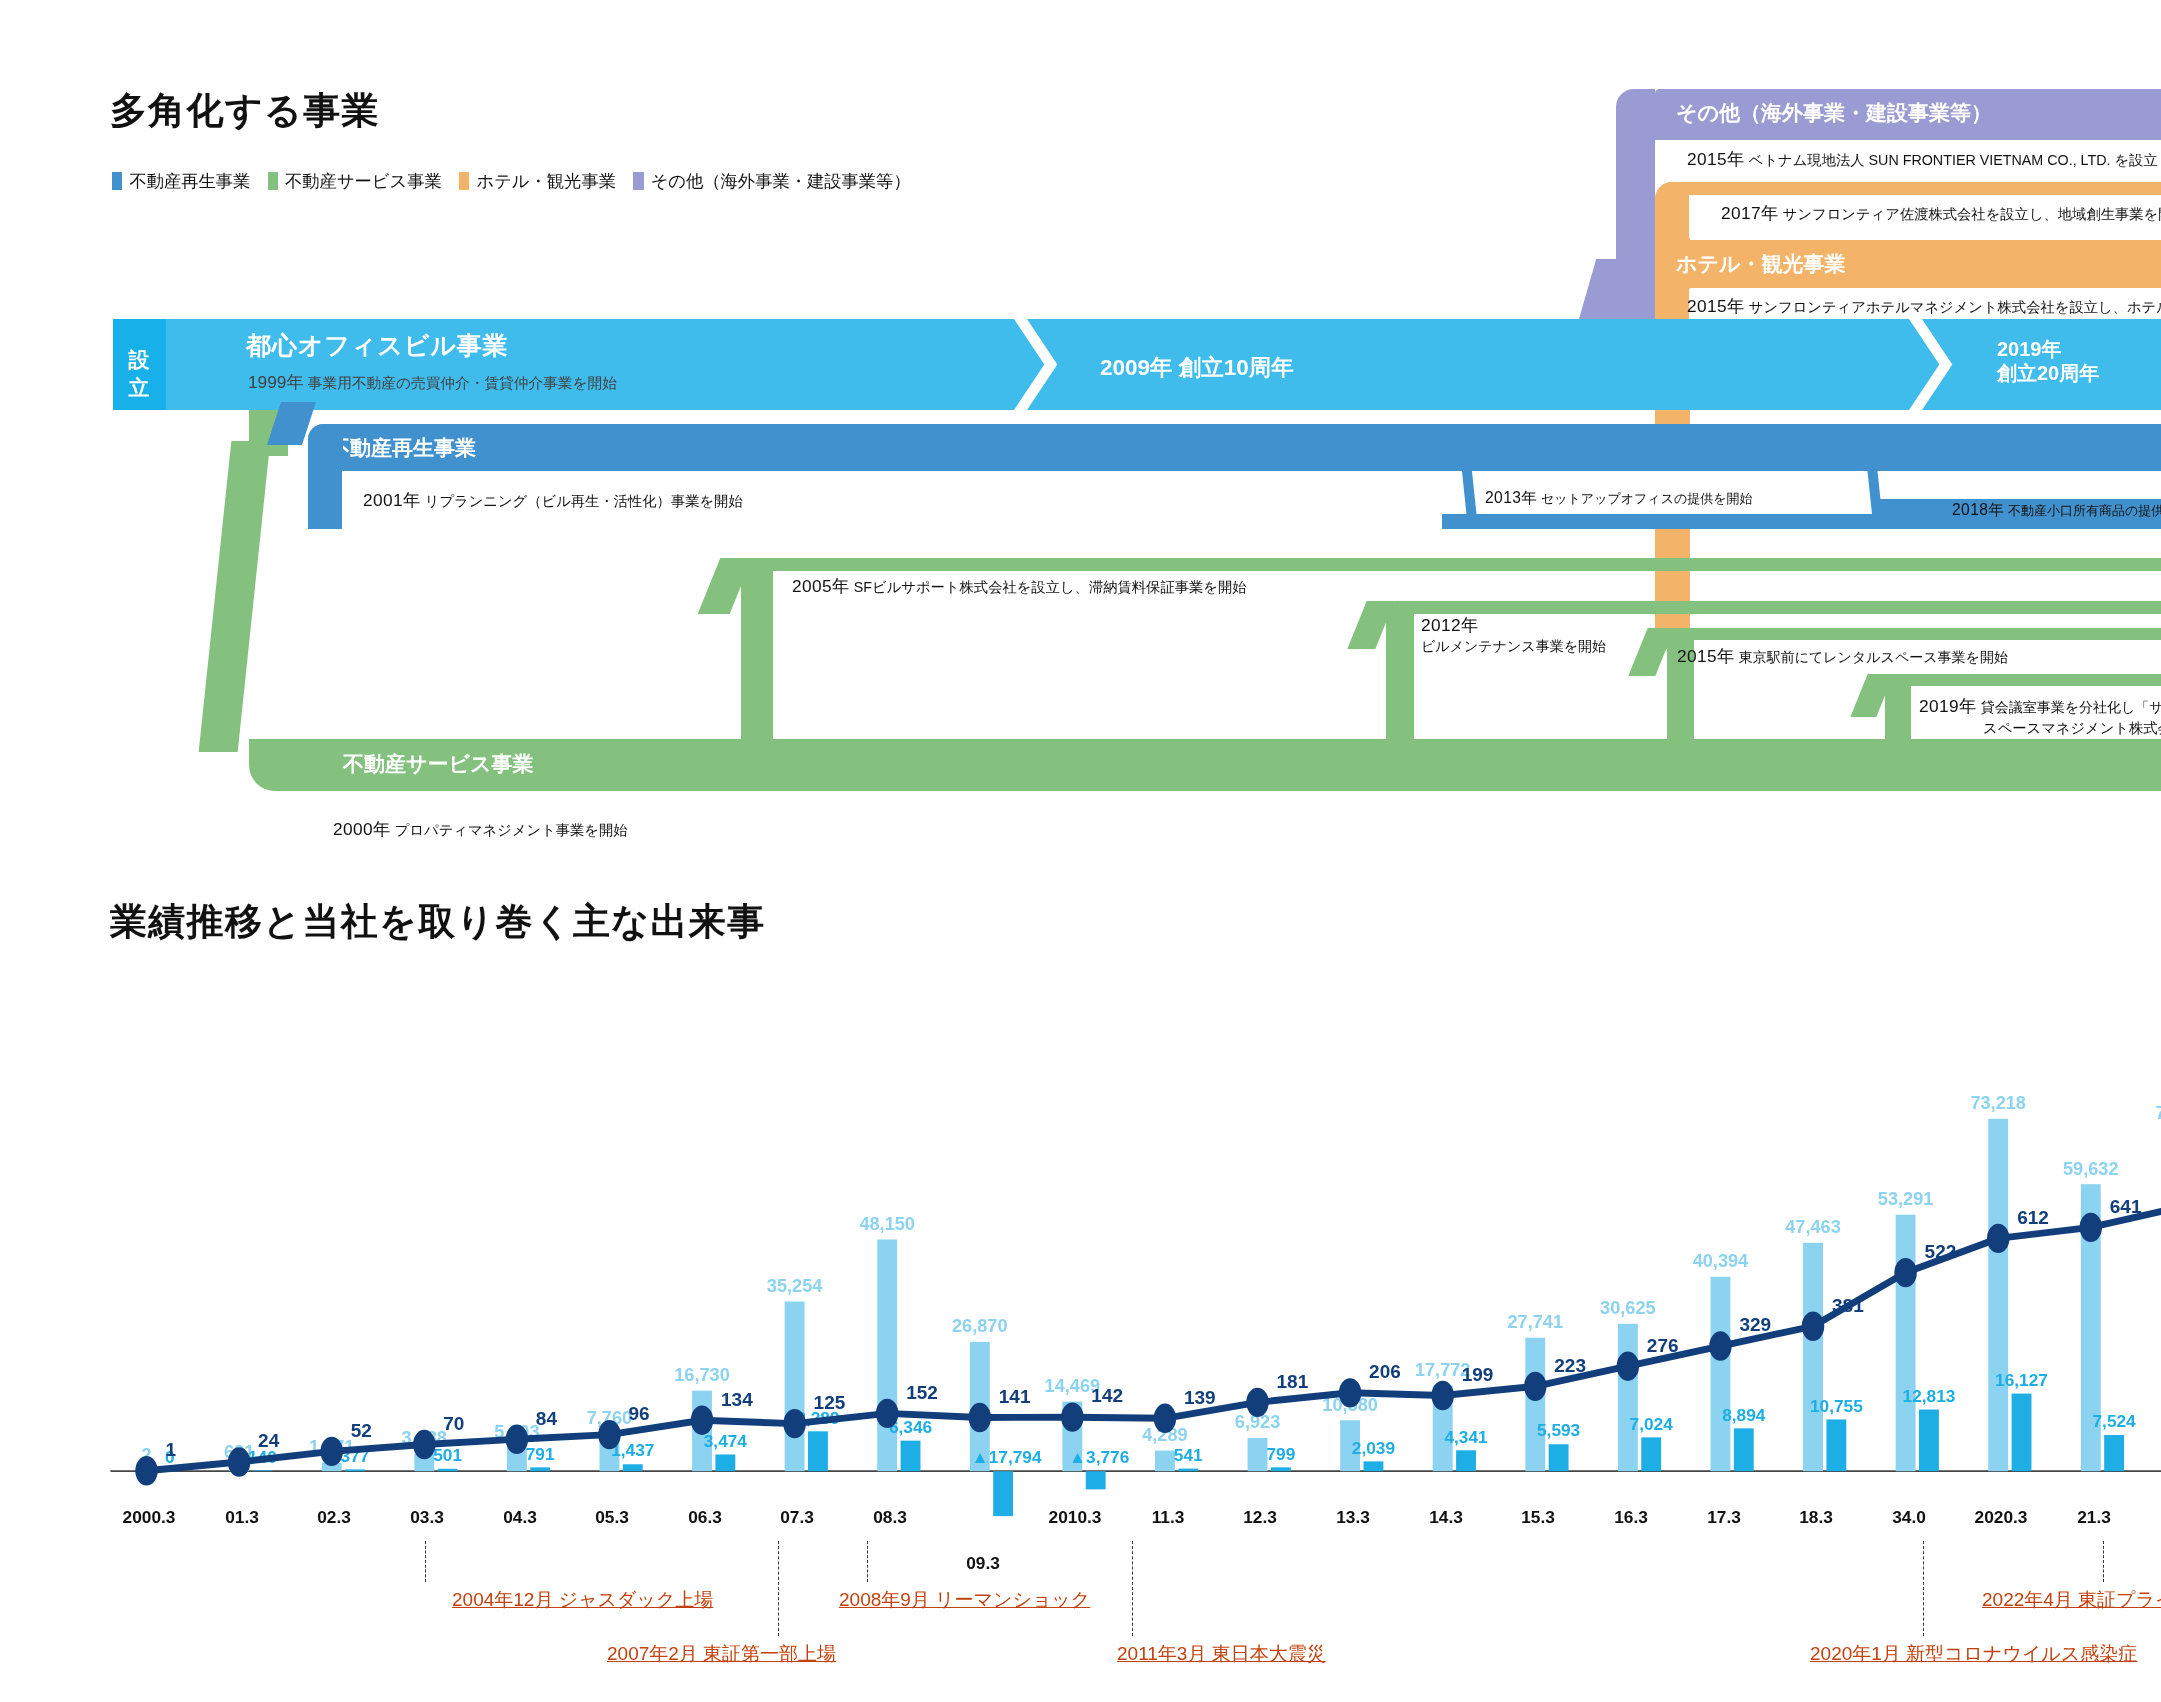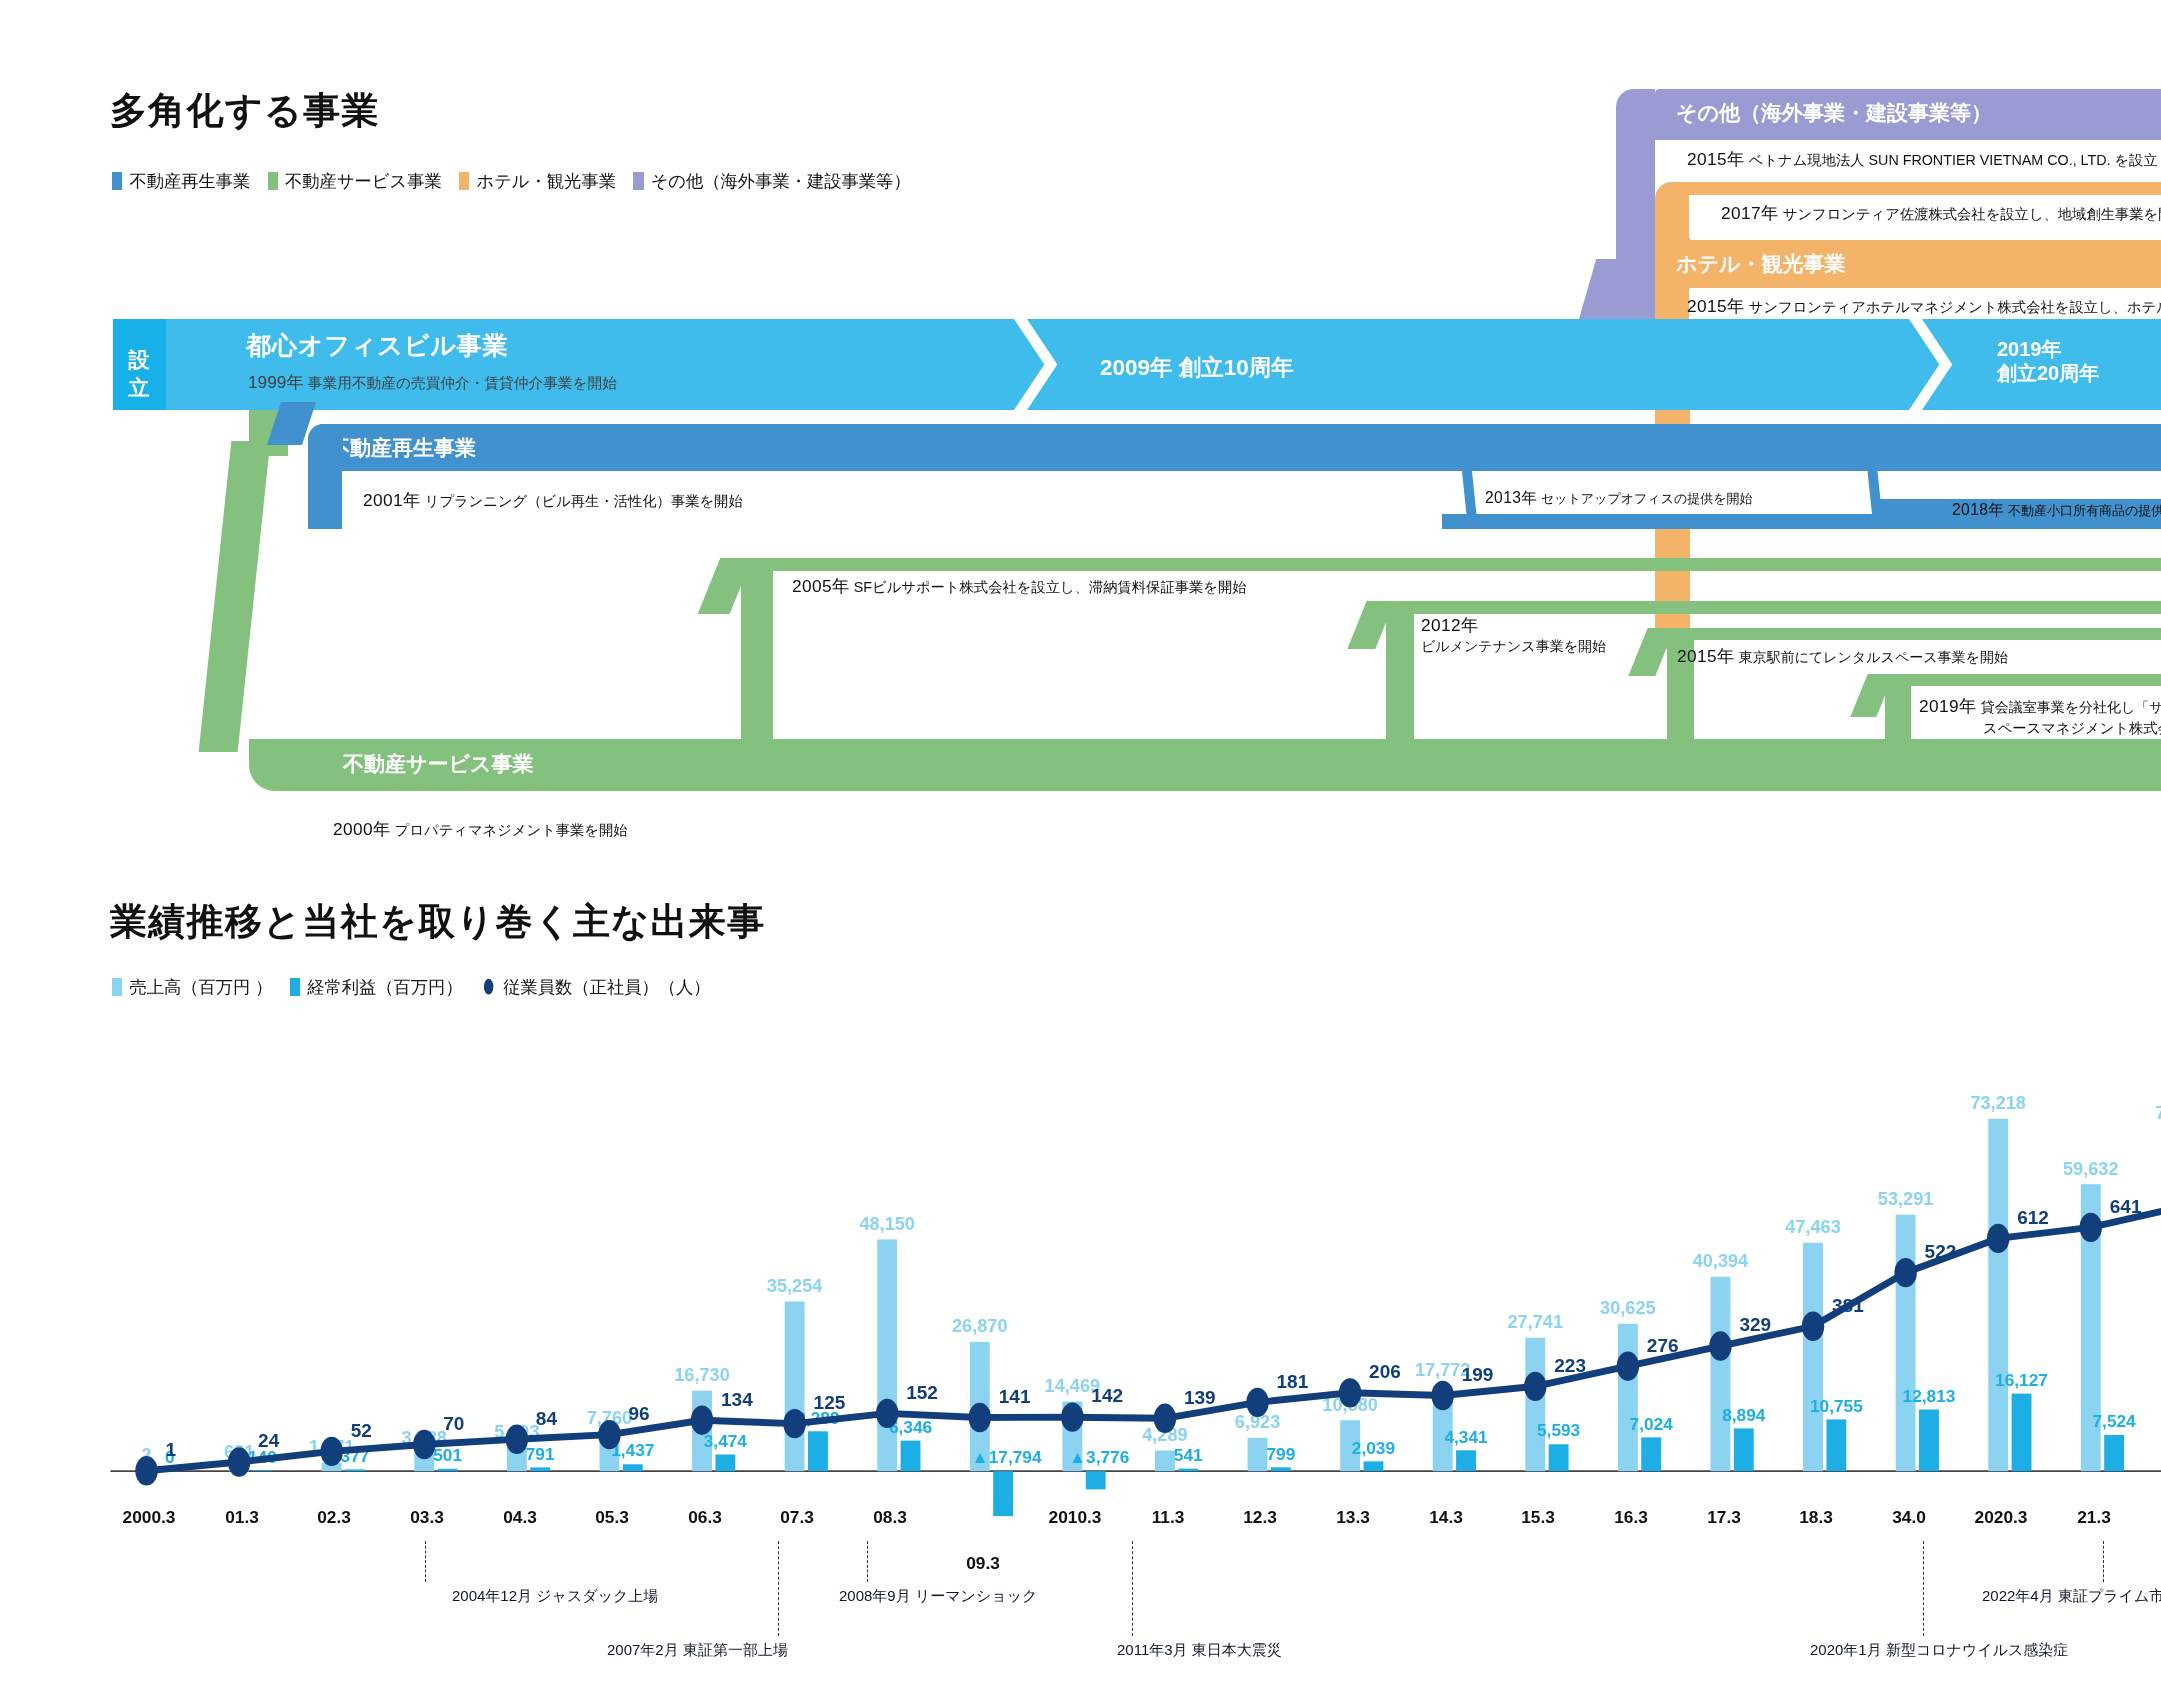--- a/index.html
+++ b/index.html
@@ -131,21 +131,21 @@
   
   #legend-2 { left: 112px; top: 975px; }
   .legend-marker-diamond { width: 17.3px; height: 17.3px; margin-right: 6px; position:relative; }
 
   #chart { position:absolute; left: 110px; top: 899px; width: 2408px; height: 618px; }
   #chart svg { display:block; }
 
   .axis-row { position:absolute; left: 110px; top: 1507px; width: 2408px; height: 30px; }
   .tick { position:absolute; font-size: 17.3px; font-weight: bold; color:#111; text-align:center; transform: translateX(-50%); white-space:nowrap; }
 
-  .anno { position:absolute; font-size: 15px; color:#0f172a; white-space:nowrap; }
+  .anno { position:absolute; font-size: 19px; color:#c2410c; white-space:nowrap;text-decoration:underline; }
 </style>
 </head>
 <body>
 
 <div class="page">
 
   <div class="sec-title" id="title-1">多角化する事業</div>
 
   <div class="legend-row" id="legend-1">
     <span class="legend-item">
@@ -283,38 +283,20 @@
   <div class="band" id="gr-footer">
     <span class="band-head-text">不動産サービス事業</span>
   </div>
   <div class="evt" style="left:333px; top:817px;">
     <span class="yr">2000年</span>
     <span class="txt">プロパティマネジメント事業を開始</span>
   </div>
 
   <div class="sec-title" id="title-2">業績推移と当社を取り巻く主な出来事</div>
 
-  <div class="legend-row" id="legend-2">
-    <span class="legend-item">
-      <span class="legend-swatch" style="background:#8bd3f0"></span>
-      <span class="legend-label">売上高（百万円 ）</span>
-    </span>
-    <span class="legend-item">
-      <span class="legend-swatch" style="background:#1eaee6"></span>
-      <span class="legend-label">経常利益（百万円）</span>
-    </span>
-    <span class="legend-item">
-      <span class="legend-marker-diamond">
-        <svg width="17.3" height="17.3" viewBox="0 0 40 40">
-            <ellipse cx="20" cy="20" rx="11" ry="18" fill="#123f7c"></ellipse>
-          </svg>
-      </span>
-      <span class="legend-label">従業員数（正社員）（人）</span>
-    </span>
-  </div>
 
   <div id="chart">
     <svg id="chart-svg" width="2408" height="618" viewBox="0 0 5570 1430">
         <line x1="0" y1="1324" x2="5570" y2="1324" stroke="#444" stroke-width="4"></line>
         <rect x="60.54615384615384" y="1322" width="46" height="2" fill="#8bd3f0"></rect>
         <text x="83.54615384615384" y="1300" fill="#8bd3f0" font-size="42" font-weight="bold" text-anchor="middle" font-family="&quot;Liberation Sans&quot;, sans-serif">2</text>
         <rect x="114.54615384615384" y="1322" width="46" height="2" fill="#1eaee6"></rect>
         <text x="137.54615384615386" y="1304" fill="#1eaee6" font-size="40" font-weight="bold" text-anchor="middle" font-family="&quot;Liberation Sans&quot;, sans-serif">0</text>
         <rect x="274.7769230769231" y="1316.4160253552252" width="46" height="7.583974644774846" fill="#8bd3f0"></rect>
         <text x="297.7769230769231" y="1294.4160253552252" fill="#8bd3f0" font-size="42" font-weight="bold" text-anchor="middle" font-family="&quot;Liberation Sans&quot;, sans-serif">681</text>

